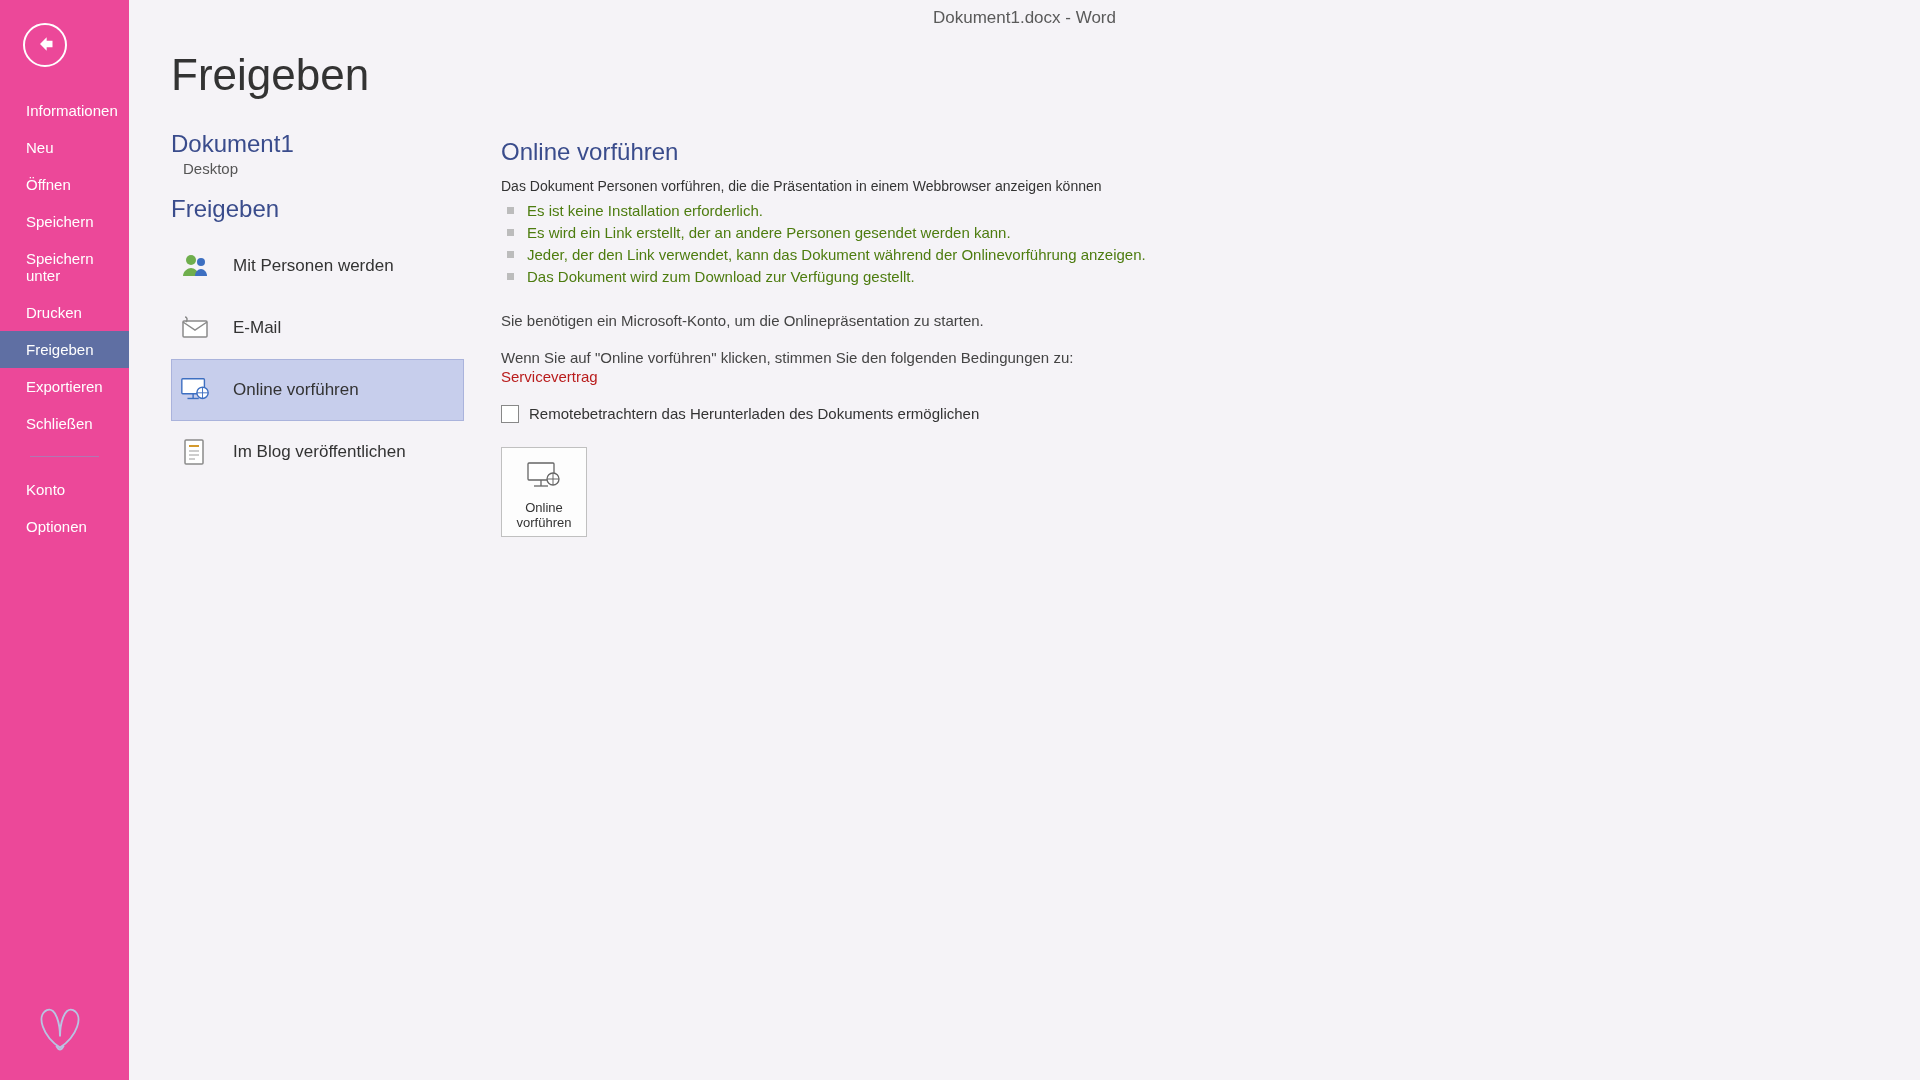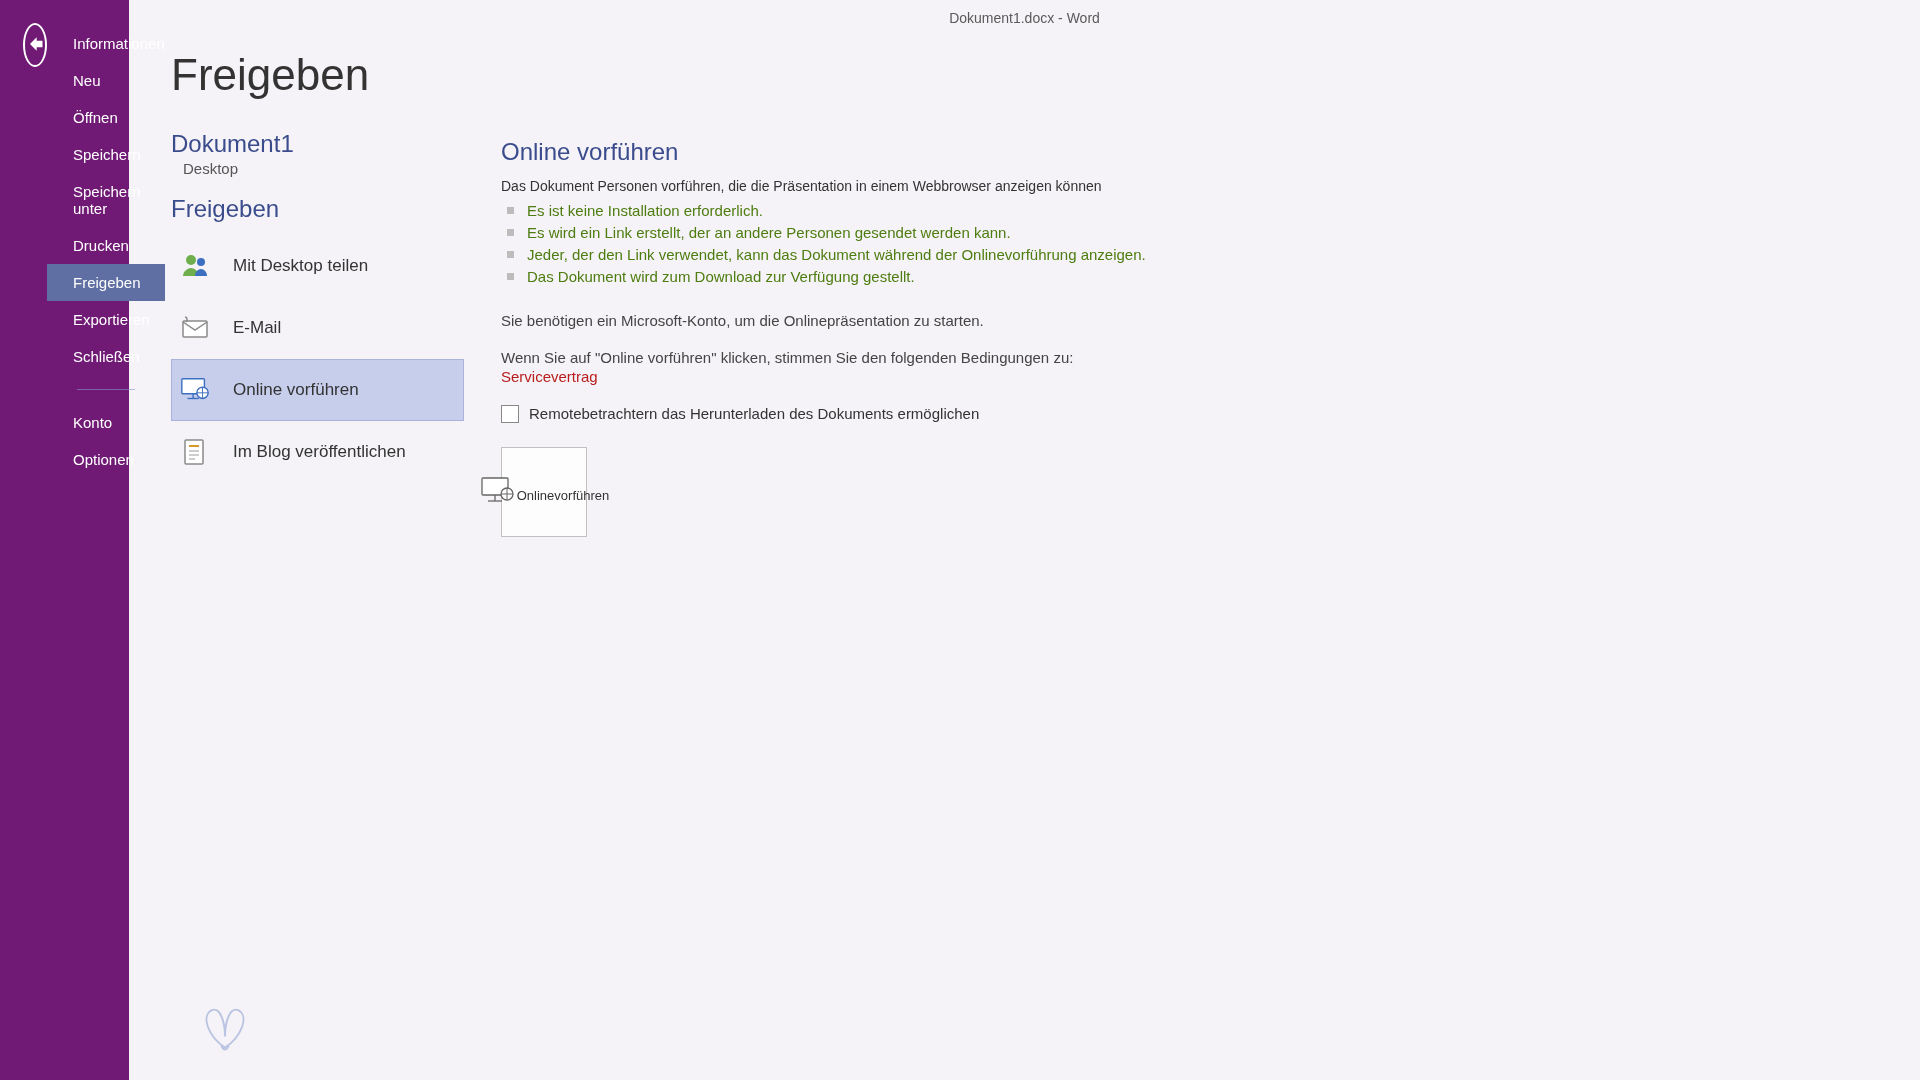--- a/index.html
+++ b/index.html
@@ -1,19 +1,19 @@
 <!DOCTYPE html>
 <html><head>
 <meta charset="utf-8">
 <style>
   html,body{margin:0;padding:0;height:100%;width:100%;font-family:"Segoe UI",Arial,sans-serif;font-size:15px;color:#333;background:#f5f3f7;overflow:hidden}
   .app{display:flex;width:1920px;height:1080px;position:relative}
-  .titlebar{position:absolute;top:0;left:129px;right:0;height:36px;display:flex;align-items:center;justify-content:center;font-size:14px;color:#5a5a5a}
+  .titlebar{position:absolute;top:0;left:129px;right:0;height:36px;display:flex;align-items:center;justify-content:center;font-size:17px;color:#5a5a5a}
   
-  .sidebar{width:129px;flex:0 0 129px;background:#701a75;color:#fff;display:flex;box-sizing:border-box}
+  .sidebar{width:129px;flex:0 0 129px;background:#ec4899;color:#fff;display:flex;flex-direction:column;box-sizing:border-box}
   .back-btn{width:40px;height:40px;border:2px solid #fff;border-radius:50%;margin:23px 0 0 23px;display:flex;align-items:center;justify-content:center;cursor:pointer}
   .back-btn svg{width:20px;height:20px;fill:#fff}
   .nav{margin-top:25px;display:flex;flex-direction:column}
   .nav-item{padding:10px 0 10px 26px;font-size:15px;color:#fff;cursor:pointer}
   .nav-item.active{background:#5f6fa3}
   .nav-sep{height:1px;background:#8a97c4;margin:14px 30px 14px 30px;opacity:.6}
   .logo{margin-top:auto;margin-bottom:20px;margin-left:30px}
   .logo svg{width:60px;height:60px;stroke:#b9c3e2;fill:none;stroke-width:2}
   
   .main{flex:1;display:flex;padding-top:50px}
@@ -32,21 +32,21 @@
   .col-right .spacer{height:88px}
   .sect-title{font-size:24px;color:#3a4c8c;margin:0 0 12px 0}
   .lead{font-size:14px;color:#333;margin:0 0 6px 0}
   .bullets{list-style:none;padding:0;margin:0 0 24px 0}
   .bullets li{position:relative;padding-left:26px;font-size:15px;color:#4d7c0f;line-height:22px}
   .bullets li::before{content:"";position:absolute;left:6px;top:7px;width:7px;height:7px;background:#bcbcbc}
   .para{font-size:15px;color:#444;margin:0 0 20px 0}
   .link{color:#b91c1c;cursor:pointer}
   .chk-row{display:flex;align-items:flex-start;margin:0 0 24px 0}
   .chk{width:16px;height:16px;border:1px solid #888;background:#fff;margin-right:10px;cursor:pointer}
-  .big-btn{width:86px;height:90px;border:1px solid #c0c0c0;background:#fdfdfd;display:flex;flex-direction:row;align-items:center;justify-content:center;cursor:pointer;font-size:13px;color:#333;line-height:15px;text-align:center;padding-top:6px;box-sizing:border-box}
+  .big-btn{width:86px;height:90px;border:1px solid #c0c0c0;background:#fdfdfd;display:flex;flex-direction:column;align-items:center;justify-content:center;cursor:pointer;font-size:13px;color:#333;line-height:15px;text-align:center;padding-top:6px;box-sizing:border-box}
   .big-btn .ic{margin-bottom:6px}
 </style>
 </head>
 <body>
 
 <div class="app">
   <div class="titlebar">
     <span>Dokument1.docx - Word</span>
   </div>
 
@@ -92,21 +92,21 @@
 
         <div class="share-item">
           <span class="ic">
             <svg width="32" height="32" viewBox="0 0 32 32">
                 <circle cx="12" cy="10" r="5" fill="#6fae4d"></circle>
                 <circle cx="22" cy="12" r="4" fill="#3d6fc1"></circle>
                 <path d="M4 26c0-5 5-8 8-8s8 3 8 8z" fill="#6fae4d"></path>
                 <path d="M16 26c0-4 3-7 6-7s6 3 6 7z" fill="#3d6fc1"></path>
               </svg>
           </span>
-          <span class="lbl">Mit Desktop teilen</span>
+          <span class="lbl">Mit Personen werden</span>
         </div>
 
         <div class="share-item">
           <span class="ic">
             <svg width="32" height="32" viewBox="0 0 32 32">
                 <rect x="4" y="9" width="24" height="16" rx="1" fill="#fff" stroke="#8a8a8a" stroke-width="1.5"></rect>
                 <path d="M4 10l12 8 12-8" fill="none" stroke="#8a8a8a" stroke-width="1.5"></path>
                 <path d="M6 5c2 0 3 3 1 5" fill="none" stroke="#8a8a8a" stroke-width="1.5"></path>
               </svg>
           </span>

